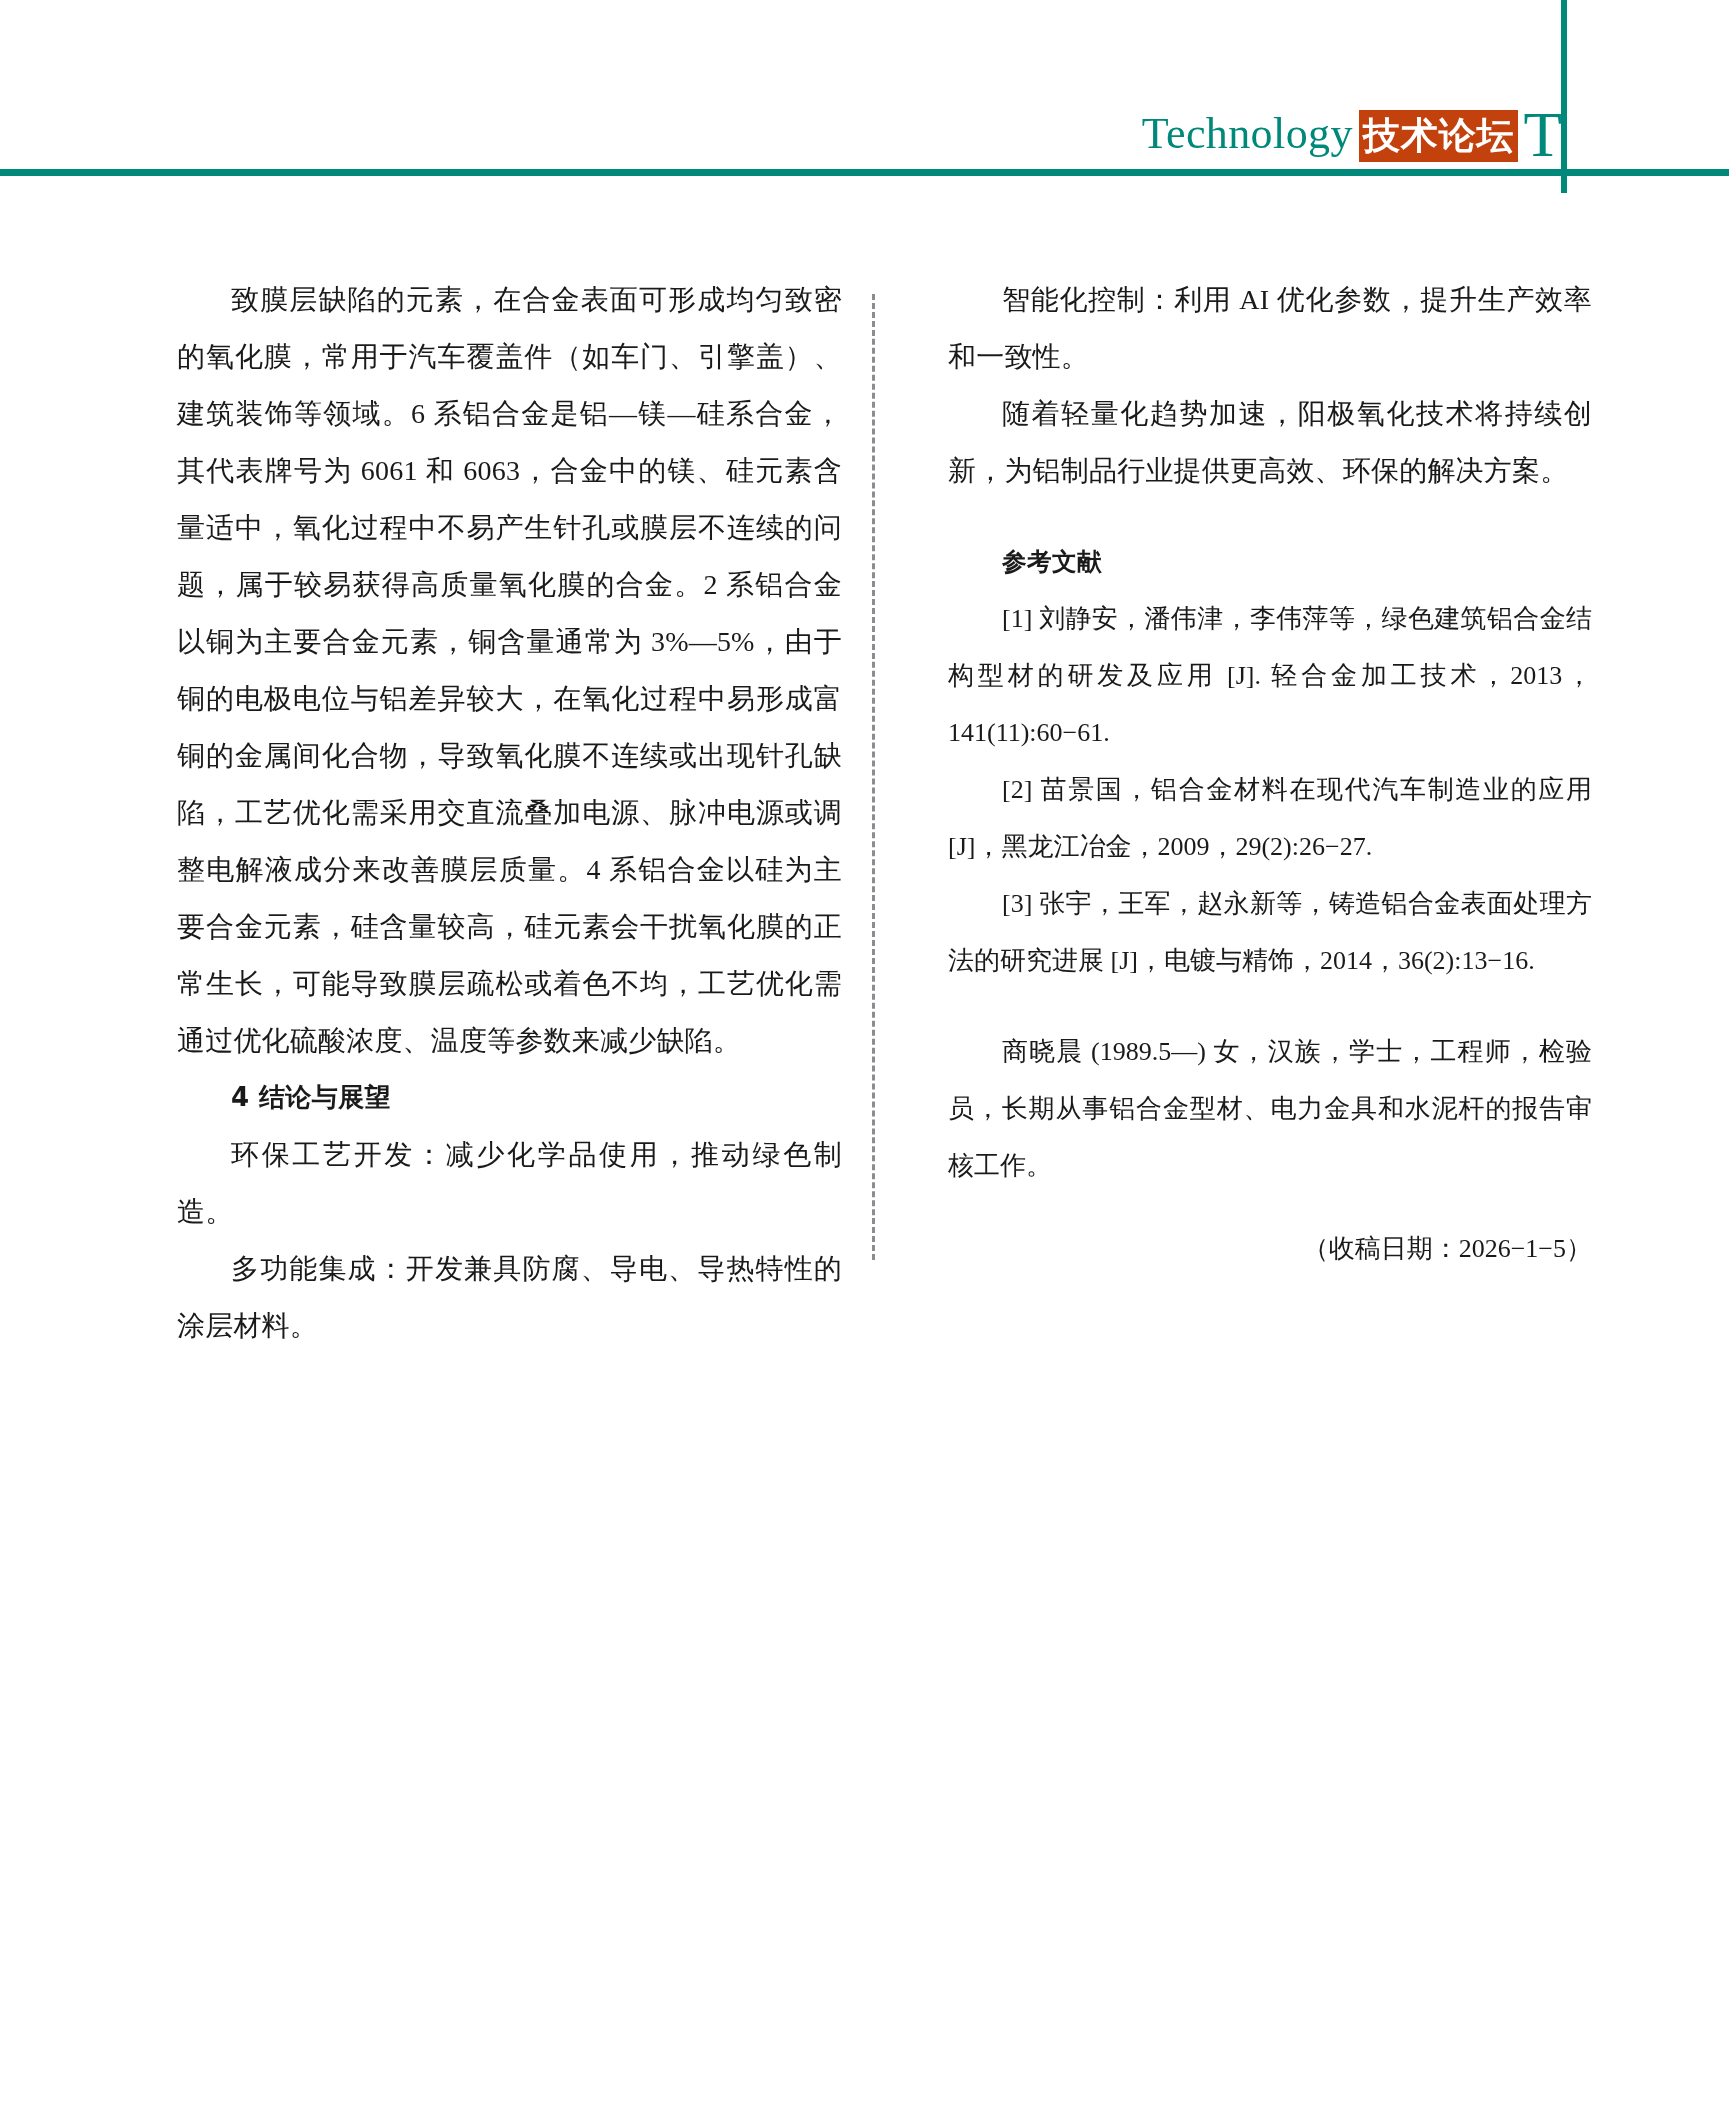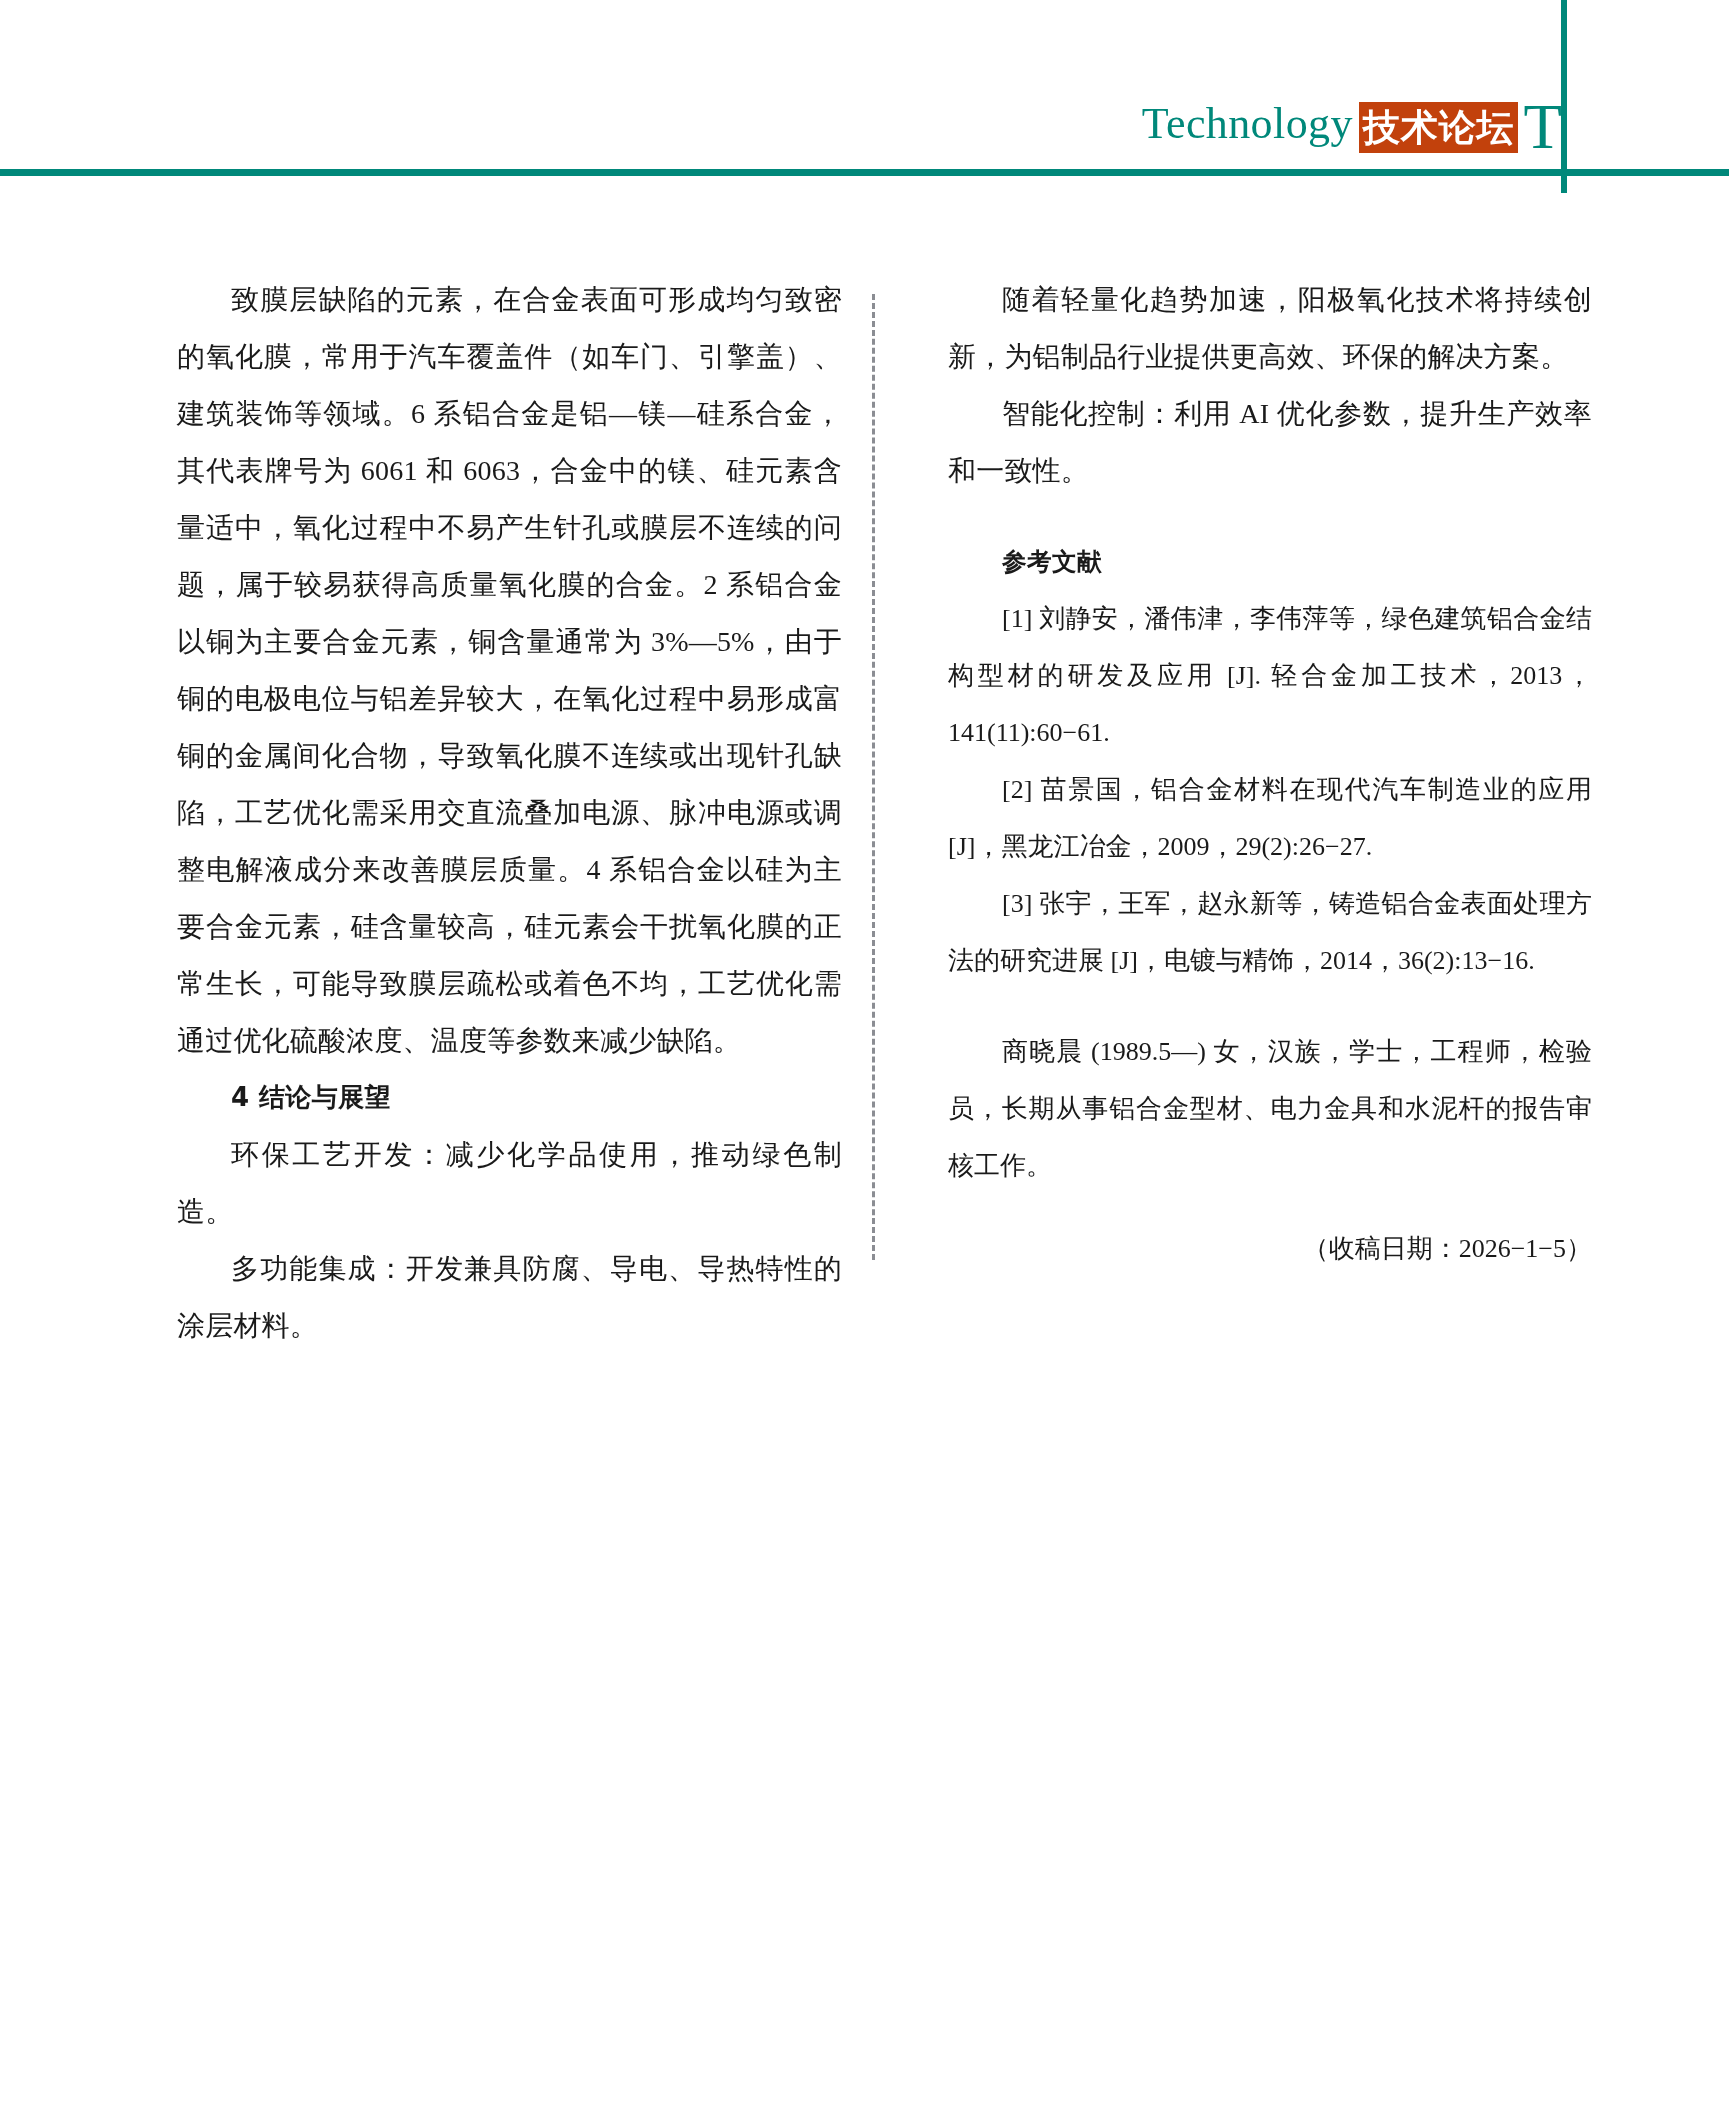--- a/index.html
+++ b/index.html
@@ -42,21 +42,21 @@
     top: 0;
     width: 5.5px;
     height: 193px;
     background: #00887a;
   }
   .header-brand {
     position: absolute;
     right: 168px;
     top: 102px;
     display: flex;
-    align-items: flex-start;
+    align-items: center;
     height: 68px;
   }
   .brand-en {
     font-family: "Liberation Serif", "DejaVu Serif", serif;
     font-size: 44px;
     line-height: 1;
     color: #00887a;
     letter-spacing: 0.4px;
     padding-bottom: 4.2px;
     padding-right: 6px;
@@ -189,22 +189,22 @@
     <div class="col-divider"></div>
 
     <div class="col col-left">
       <p class="para">致膜层缺陷的元素，在合金表面可形成均匀致密的氧化膜，常用于汽车覆盖件（如车门、引擎盖）、建筑装饰等领域。6 系铝合金是铝—镁—硅系合金，其代表牌号为 6061 和 6063，合金中的镁、硅元素含量适中，氧化过程中不易产生针孔或膜层不连续的问题，属于较易获得高质量氧化膜的合金。2 系铝合金以铜为主要合金元素，铜含量通常为 3%—5%，由于铜的电极电位与铝差异较大，在氧化过程中易形成富铜的金属间化合物，导致氧化膜不连续或出现针孔缺陷，工艺优化需采用交直流叠加电源、脉冲电源或调整电解液成分来改善膜层质量。4 系铝合金以硅为主要合金元素，硅含量较高，硅元素会干扰氧化膜的正常生长，可能导致膜层疏松或着色不均，工艺优化需通过优化硫酸浓度、温度等参数来减少缺陷。</p>
       <h3 class="section-head">4 结论与展望</h3>
       <p class="para">环保工艺开发：减少化学品使用，推动绿色制造。</p>
       <p class="para">多功能集成：开发兼具防腐、导电、导热特性的涂层材料。</p>
     </div>
 
     <div class="col col-right">
+      <p class="para">智能化控制：利用 AI 优化参数，提升生产效率和一致性。</p>
       <p class="para">随着轻量化趋势加速，阳极氧化技术将持续创新，为铝制品行业提供更高效、环保的解决方案。</p>
-      <p class="para">智能化控制：利用 AI 优化参数，提升生产效率和一致性。</p>
 
       <div class="spacer-md"></div>
 
       <h3 class="ref-head">参考文献</h3>
       <p class="ref-item">[1] 刘静安，潘伟津，李伟萍等，绿色建筑铝合金结构型材的研发及应用 [J]. 轻合金加工技术，2013，141(11):60−61.</p>
       <p class="ref-item">[2] 苗景国，铝合金材料在现代汽车制造业的应用 [J]，黑龙江冶金，2009，29(2):26−27.</p>
       <p class="ref-item">[3] 张宇，王军，赵永新等，铸造铝合金表面处理方法的研究进展 [J]，电镀与精饰，2014，36(2):13−16.</p>
 
       <div class="spacer-md"></div>
 

